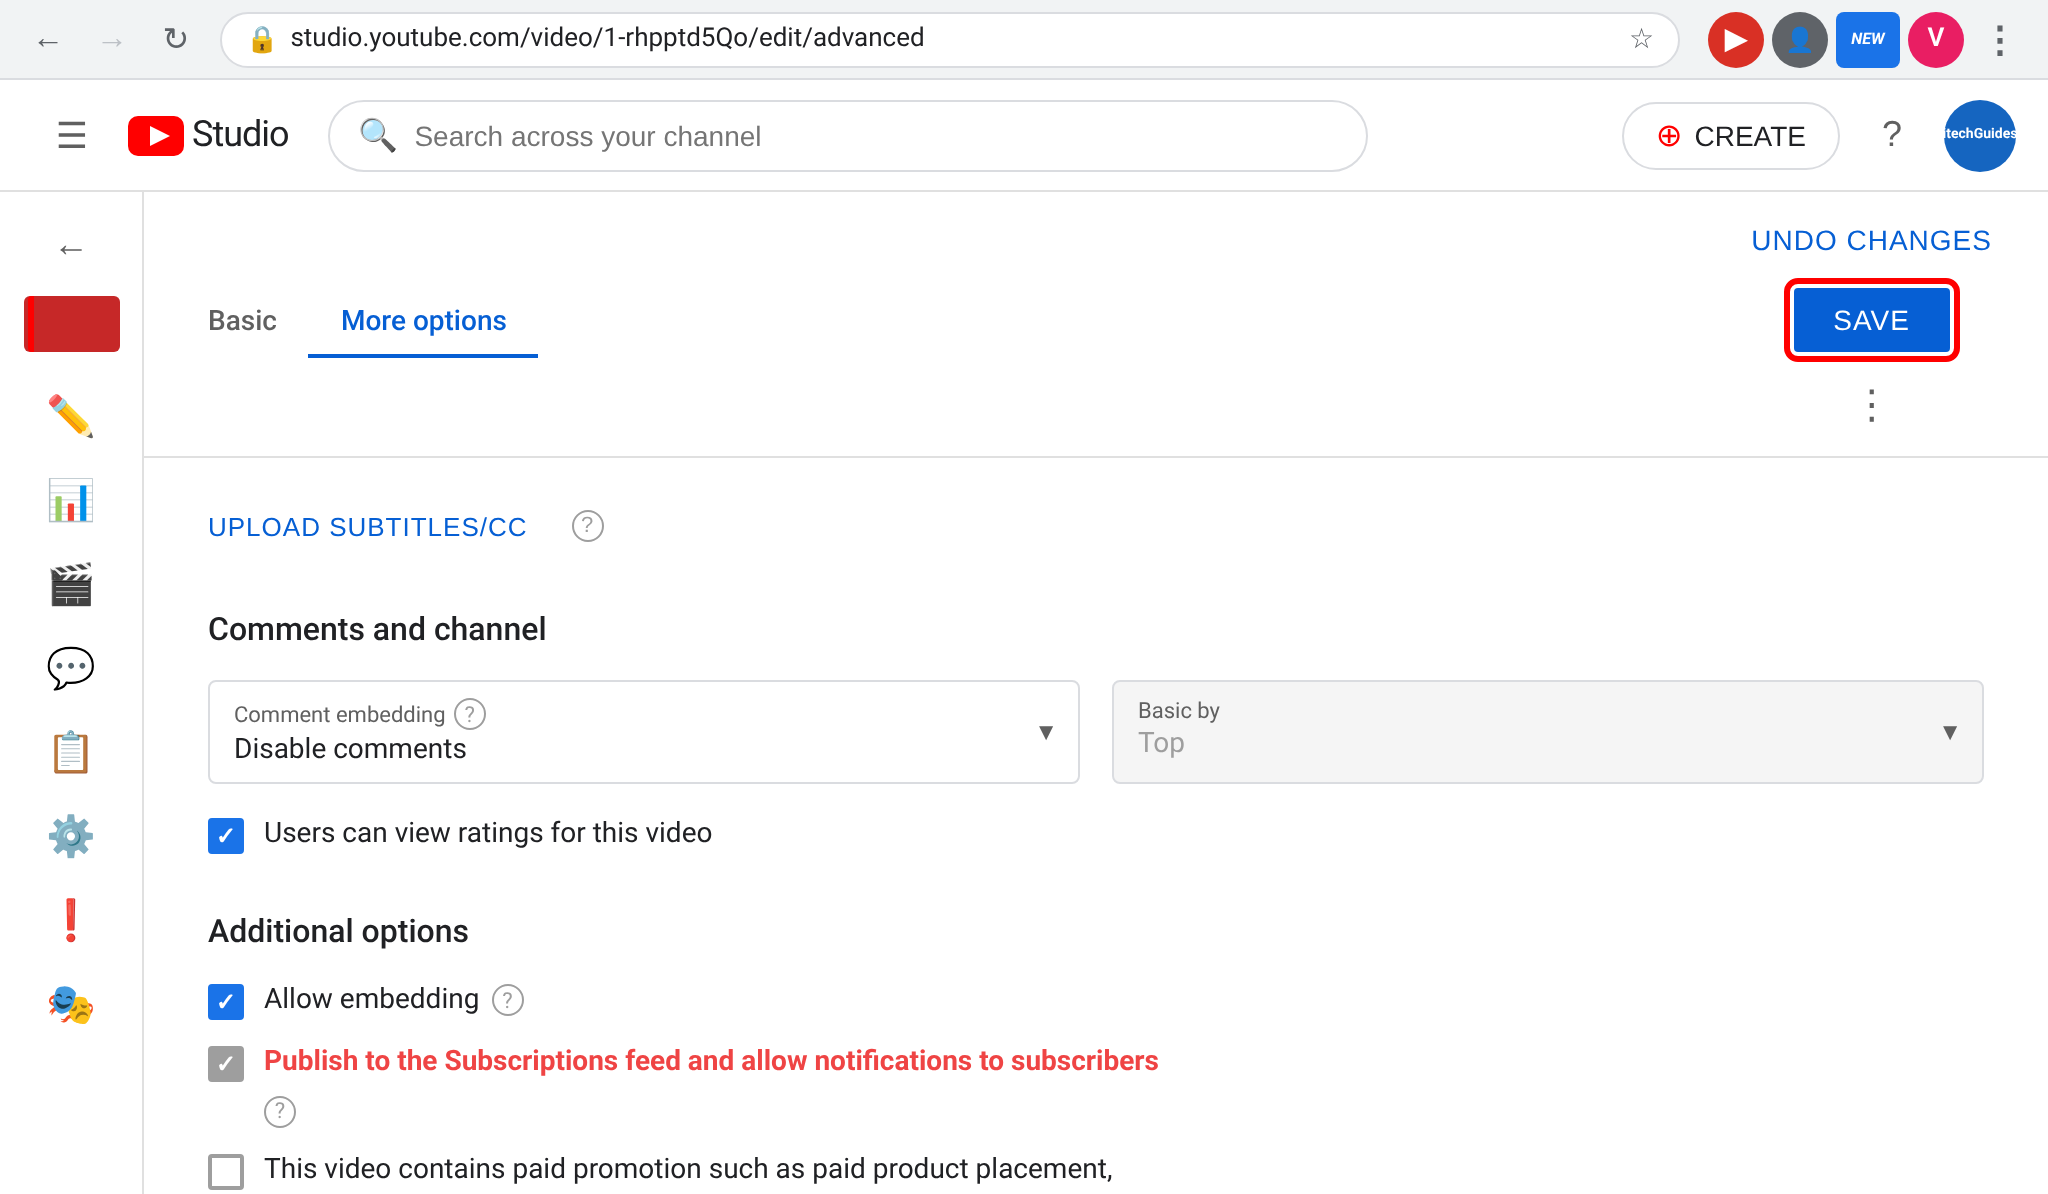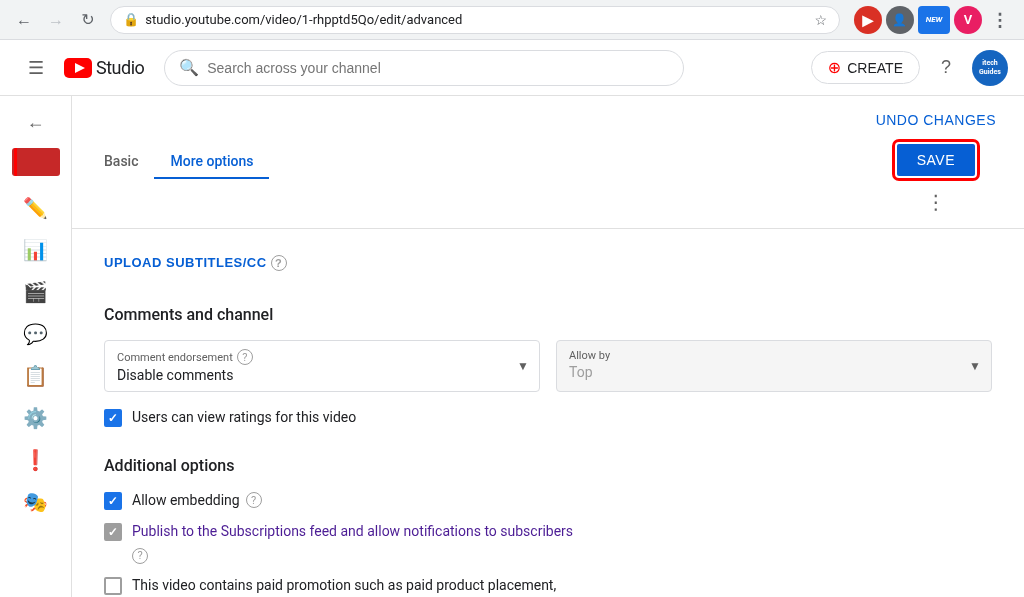--- a/index.html
+++ b/index.html
@@ -78,21 +78,21 @@
       cursor: pointer; font-size: 14px; color: #202124; font-weight: 500;
     }
     .create-icon { color: #ff0000; font-size: 16px; }
     .help-btn {
       width: 36px; height: 36px; border-radius: 50%; border: none;
       background: transparent; cursor: pointer; display: flex; align-items: center;
       justify-content: center; color: #606060; font-size: 18px;
     }
     .itech-avatar {
       width: 36px; height: 36px; border-radius: 50%; background: #1565c0;
-      display: flex; flex-direction: column; align-items: center; justify-content: center;
+      display: flex; flex-direction: row; align-items: center; justify-content: center;
       color: #fff; font-size: 7px; font-weight: 700; line-height: 1.2;
     }
 
     
     .main-layout { display: flex; height: calc(597px - 40px - 56px); }
 
     
     .sidebar {
       width: 72px; background: #fff; border-right: 1px solid #e0e0e0;
       display: flex; flex-direction: column; align-items: center; padding-top: 8px;
@@ -152,23 +152,23 @@
     
     .page-content::-webkit-scrollbar { width: 8px; }
     .page-content::-webkit-scrollbar-track { background: #f1f1f1; }
     .page-content::-webkit-scrollbar-thumb { background: #bdbdbd; border-radius: 4px; }
 
     
     .subtitles-label {
       font-size: 13px; color: #606060; margin-bottom: 8px;
     }
     .upload-subtitles-btn {
-      display: flex; align-items: flex-start; gap: 4px;
+      display: flex; align-items: flex-end; gap: 22px;
       background: transparent; border: none; color: #065fd4;
-      font-size: 13px; font-weight: 700; cursor: pointer; padding: 6px 0;
+      font-size: 13px; font-weight: 400; cursor: pointer; padding: 6px 0;
       text-transform: uppercase; letter-spacing: 0.5px;
     }
 
     
     .section { margin-bottom: 28px; }
     .section-title { font-size: 16px; font-weight: 500; color: #202124; margin-bottom: 16px; }
 
     
     .selects-row { display: flex; gap: 16px; margin-bottom: 16px; }
     .select-field {
@@ -196,21 +196,21 @@
     }
     .checkbox {
       width: 18px; height: 18px; border: 2px solid #1a73e8;
       border-radius: 2px; display: flex; align-items: center; justify-content: center;
       background: #1a73e8; flex-shrink: 0; margin-top: 1px;
     }
     .checkbox.unchecked { background: #fff; border-color: #9e9e9e; }
     .checkbox.disabled-checked { background: #9e9e9e; border-color: #9e9e9e; }
     .checkbox-check { color: #fff; font-size: 12px; font-weight: 700; }
     .checkbox-text { font-size: 14px; color: #202124; line-height: 1.4; }
-    .checkbox-text-disabled { font-size: 14px; color: #4c1d95; line-height: 1.4; }
+    .checkbox-text-disabled { font-size: 14px; color: #ef4444; line-height: 1.4; font-weight: bold; }
   </style>
 </head>
 <body>
 
 <div class="browser-chrome">
   <div class="browser-nav-buttons">
     <button class="nav-btn">←</button>
     <button class="nav-btn disabled">→</button>
     <button class="nav-btn">↻</button>
   </div>
@@ -334,29 +334,29 @@
           <span class="question-icon">?</span>
         </button>
       </div>
 
       <div class="section">
         <div class="section-title">Comments and channel</div>
 
         <div class="selects-row">
           <div class="select-field">
             <div class="select-label">
-              <span>Comment endorsement</span>
+              <span>Comment embedding</span>
               <span class="question-icon">?</span>
             </div>
             <div class="select-value">Disable comments</div>
             <span class="select-arrow">▼</span>
           </div>
           <div class="select-field disabled">
             <div class="select-label">
-              <span>Allow by</span>
+              <span>Basic by</span>
             </div>
             <div class="select-value">Top</div>
             <span class="select-arrow">▼</span>
           </div>
         </div>
 
         <div class="checkbox-item">
           <div class="checkbox">
             <span class="checkbox-check">✓</span>
           </div>

